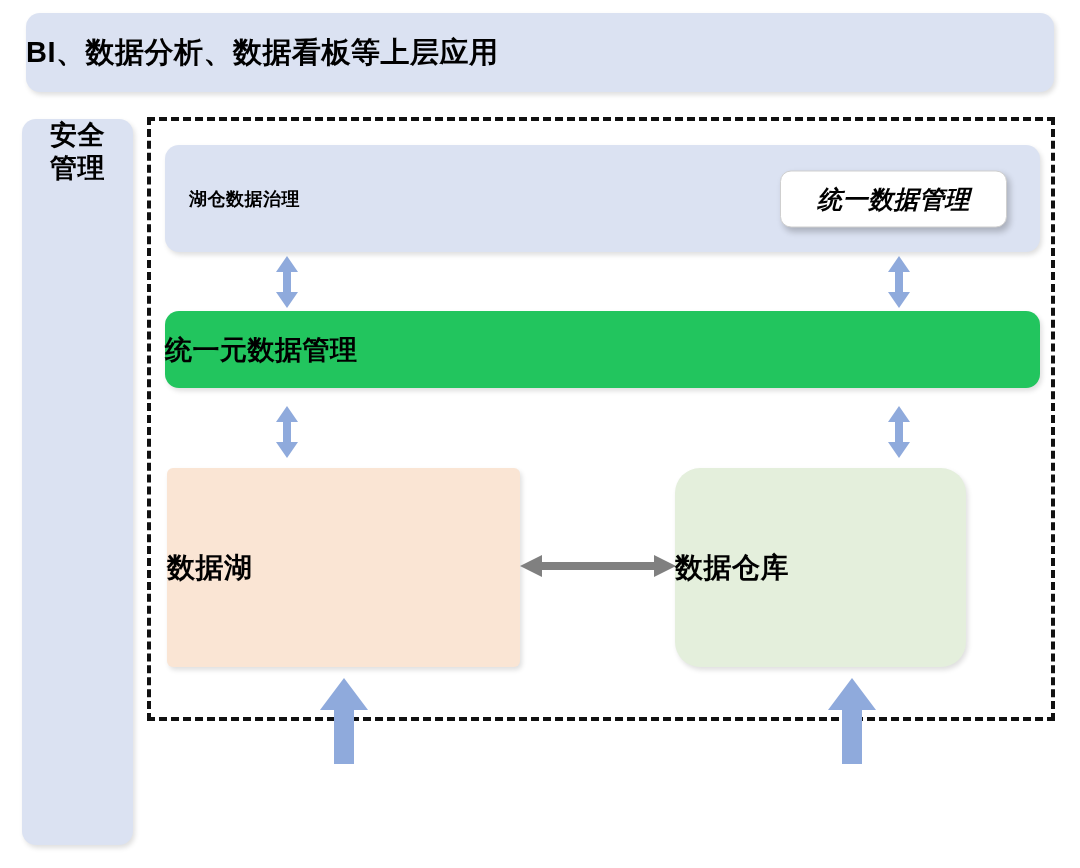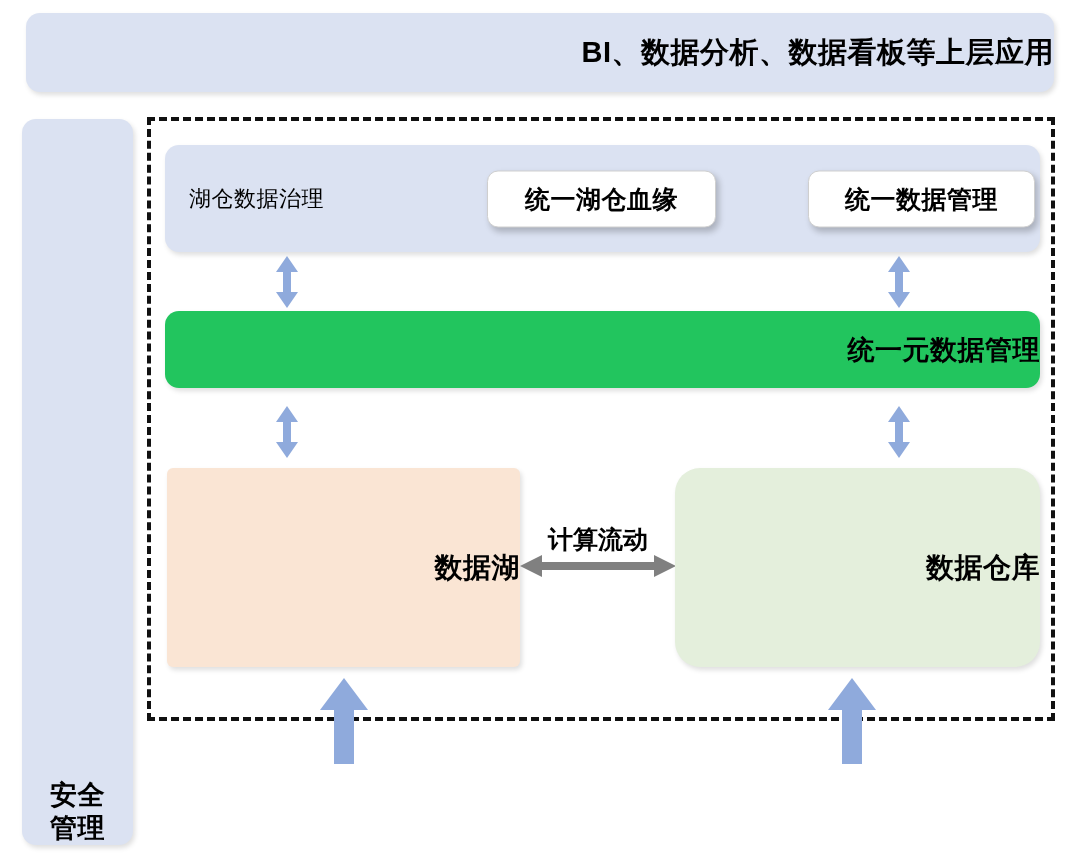--- a/index.html
+++ b/index.html
@@ -15,21 +15,21 @@
     width: 1080px;
     height: 868px;
     background: #ffffff;
     overflow: hidden;
   }
   .box {
     position: absolute;
     box-sizing: border-box;
     display: flex;
     align-items: center;
-    justify-content: flex-end;
+    justify-content: flex-start;
     color: #000000;
     font-weight: bold;
     letter-spacing: 0.5px;
   }
 
   
   #app-banner {
     left: 26px;
     top: 13px;
     width: 1028px;
@@ -76,43 +76,43 @@
     background: #dbe2f2;
     border-radius: 14px;
     justify-content: flex-start;
     box-shadow: 2px 3px 5px rgba(0,0,0,0.13);
   }
   #governance-title {
     position: absolute;
     left: 24px;
     top: 50%;
     transform: translateY(-50%);
-    font-size: 22px;
-    font-weight: normal;
+    font-size: 18px;
+    font-weight: bold;
     white-space: nowrap;
   }
   .gov-card {
     position: absolute;
     top: 50%;
     transform: translateY(-50%);
     height: 55px;
     background: #ffffff;
     border: 1px solid #cfcfcf;
     border-radius: 11px;
     display: flex;
     align-items: center;
     justify-content: center;
     font-size: 25px;
     font-weight: bold;
     color: #000;
     box-shadow: 3px 4px 6px rgba(0,0,0,0.22);
     white-space: nowrap;
   }
   #gov-card-lineage { left: 322px; width: 227px; }
-  #gov-card-datamgmt { left: 643px; width: 225px; }
+  #gov-card-datamgmt { left: 615px; width: 225px; font-style: italic; }
 
   
   #metadata-band {
     left: 165px;
     top: 311px;
     width: 875px;
     height: 77px;
     background: #22c55e;
     border-radius: 14px;
     font-size: 27px;
@@ -126,21 +126,21 @@
     width: 353px;
     height: 199px;
     background: #fae5d4;
     border-radius: 6px;
     font-size: 28px;
     box-shadow: 2px 3px 5px rgba(0,0,0,0.13);
   }
   #data-warehouse-box {
     left: 675px;
     top: 468px;
-    width: 365px;
+    width: 291px;
     height: 199px;
     background: #e4efdc;
     border-radius: 25px;
     font-size: 28px;
     box-shadow: 2px 3px 5px rgba(0,0,0,0.13);
   }
 
   
   #compute-flow-label {
     position: absolute;
@@ -204,23 +204,20 @@
 
   <div class="box" id="security-panel">
     <span>安全</span>
     <span>管理</span>
   </div>
 
   <div id="lakehouse-dashed-boundary"></div>
 
   <div class="box" id="governance-band">
     <span id="governance-title">湖仓数据治理</span>
-    <div class="gov-card" id="gov-card-lineage">
-      <span>统一湖仓血缘</span>
-    </div>
     <div class="gov-card" id="gov-card-datamgmt">
       <span>统一数据管理</span>
     </div>
   </div>
 
   <svg class="blue-double-arrow" id="arrow-gov-meta-left" viewBox="0 0 26 56">
     <path d="M13 2 L24 18 L17 18 L17 38 L24 38 L13 54 L2 38 L9 38 L9 18 L2 18 Z" fill="#8faadc"></path>
   </svg>
   <svg class="blue-double-arrow" id="arrow-gov-meta-right" viewBox="0 0 26 56">
     <path d="M13 2 L24 18 L17 18 L17 38 L24 38 L13 54 L2 38 L9 38 L9 18 L2 18 Z" fill="#8faadc"></path>
@@ -234,21 +231,20 @@
     <path d="M13 2 L24 18 L17 18 L17 38 L24 38 L13 54 L2 38 L9 38 L9 18 L2 18 Z" fill="#8faadc"></path>
   </svg>
   <svg class="blue-double-arrow" id="arrow-meta-warehouse" viewBox="0 0 26 56">
     <path d="M13 2 L24 18 L17 18 L17 38 L24 38 L13 54 L2 38 L9 38 L9 18 L2 18 Z" fill="#8faadc"></path>
   </svg>
 
   <div class="box" id="data-lake-box">
     <span>数据湖</span>
   </div>
 
-  <div id="compute-flow-label">计算流动</div>
   <svg id="compute-flow-arrow" viewBox="0 0 160 28">
     <path d="M2 14 L24 3 L24 10 L136 10 L136 3 L158 14 L136 25 L136 18 L24 18 L24 25 Z" fill="#808080"></path>
   </svg>
 
   <div class="box" id="data-warehouse-box">
     <span>数据仓库</span>
   </div>
 
   <svg class="thick-up-arrow" id="arrow-source-lake" viewBox="0 0 52 90">
     <path d="M26 2 L50 34 L36 34 L36 88 L16 88 L16 34 L2 34 Z" fill="#8faadc"></path>

